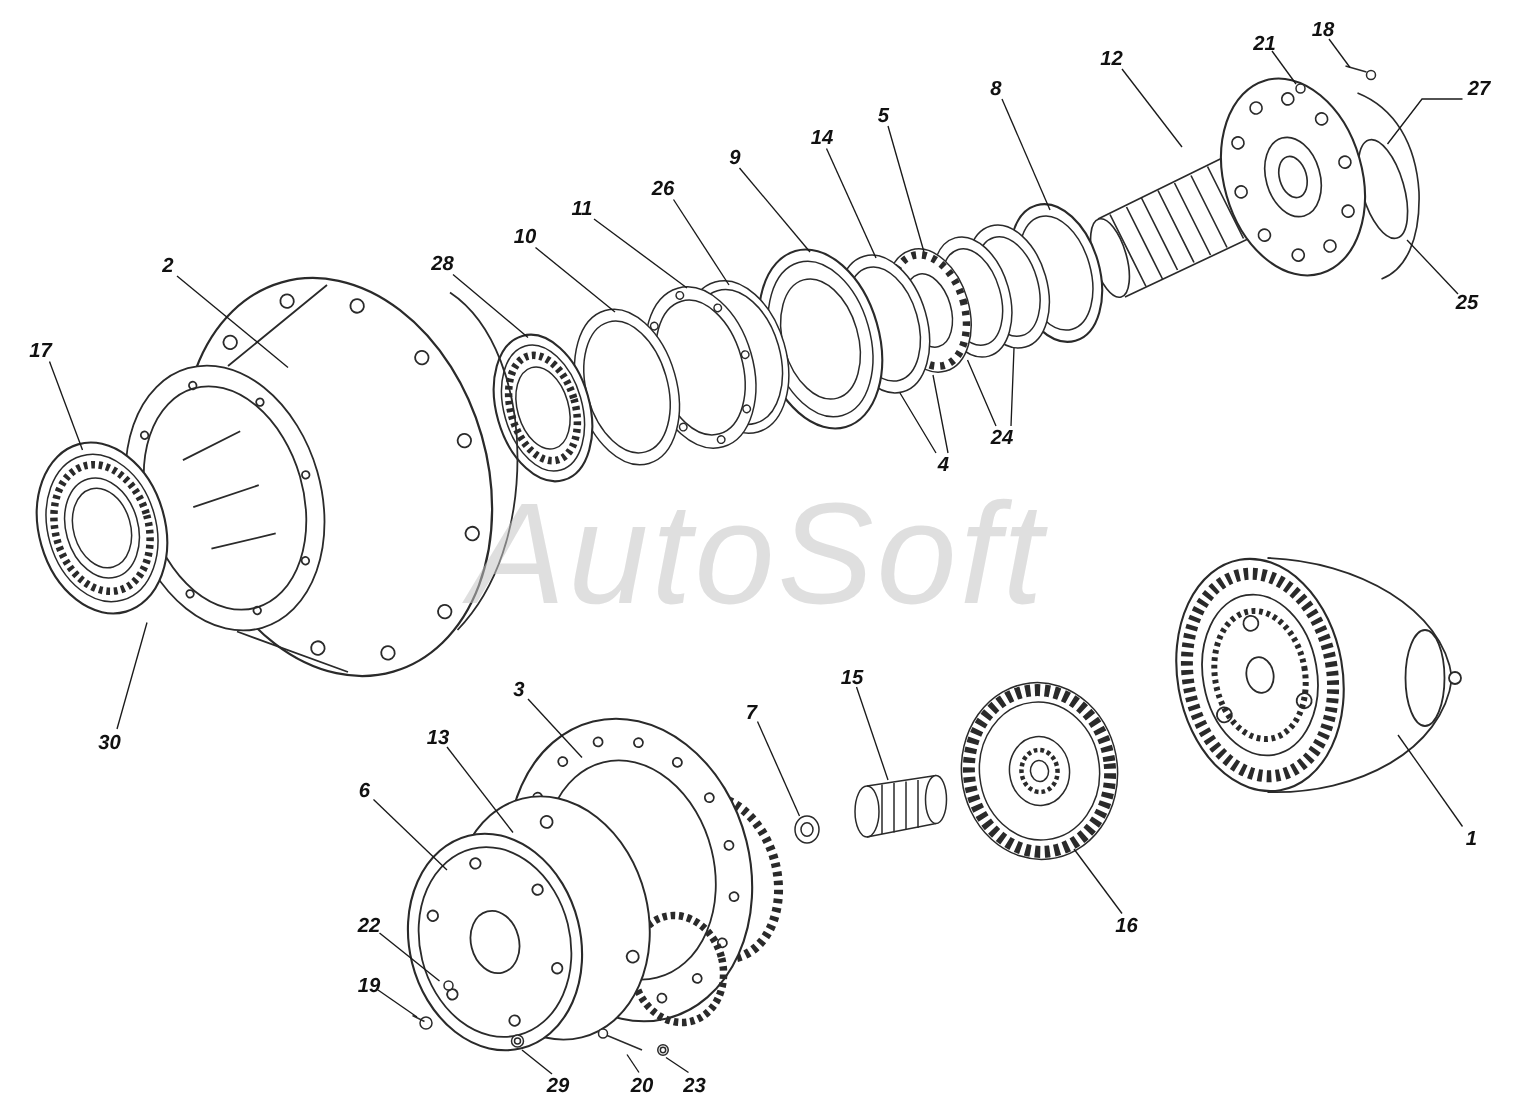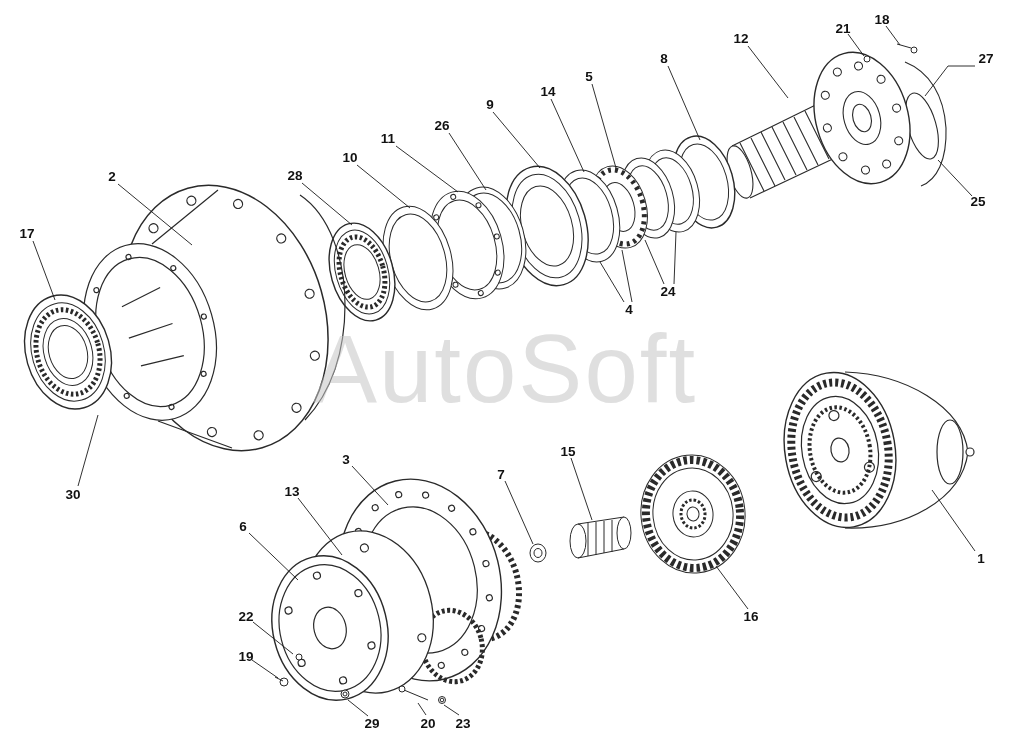--- a/index.html
+++ b/index.html
@@ -1,17 +1,17 @@
 <!DOCTYPE html>
 <html><head>
 <meta charset="utf-8">
 <style>
   html,body{margin:0;padding:0;background:#fff;}
   .stage{position:relative;width:1018px;height:732px;background:#fff;overflow:hidden;
-         font-family:"Liberation Sans",sans-serif;}
+         font-family:"Liberation Sans",sans-serif;font-style:italic;}
   svg{display:block;}
   text.callout{font-family:"Liberation Sans",sans-serif;font-weight:bold;font-size:13.5px;fill:#111;}
   text.watermark{font-family:"Liberation Sans",sans-serif;font-weight:400;font-size:96px;
                  letter-spacing:2px;opacity:0.55;}
   .part{stroke:#2a2a2a;fill:none;}
 </style>
 </head>
 <body>
 
 <div class="stage">

